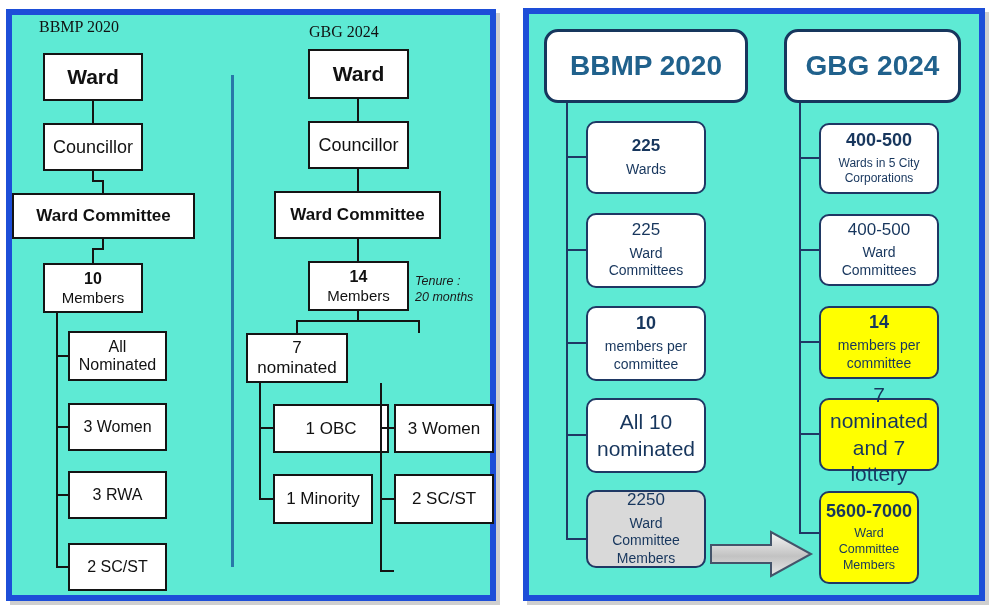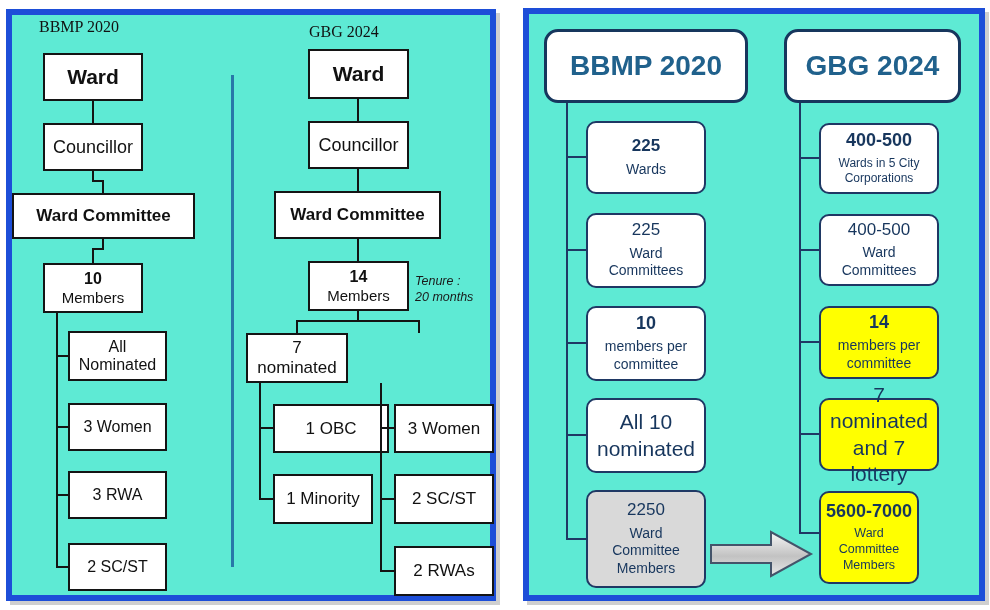--- a/index.html
+++ b/index.html
@@ -121,21 +121,20 @@
   <i class="k" style="left:247px;top:483px;width:14px;height:2px"></i>
   <div class="box" style="left:261px;top:389px;width:116px;height:49px">1 OBC</div>
   <div class="box" style="left:261px;top:459px;width:100px;height:50px">1 Minority</div>
 
   <i class="k" style="left:368px;top:368px;width:2px;height:189px"></i>
   <i class="k" style="left:368px;top:412px;width:14px;height:2px"></i>
   <i class="k" style="left:368px;top:483px;width:14px;height:2px"></i>
   <i class="k" style="left:368px;top:555px;width:14px;height:2px"></i>
   <div class="box" style="left:382px;top:389px;width:100px;height:49px">3 Women</div>
   <div class="box" style="left:382px;top:459px;width:100px;height:50px">2 SC/ST</div>
-  <div class="box" style="left:382px;top:531px;width:100px;height:50px">2 RWAs</div>
 </div>
 
 <div class="panel" id="rp">
 
   <div class="rhead" style="left:15px;top:15px;width:204px;height:74px">BBMP 2020</div>
   <div class="rhead" style="left:255px;top:15px;width:177px;height:74px">GBG 2024</div>
 
   <i class="n" style="left:37px;top:89px;width:2px;height:437px"></i>
   <i class="n" style="left:37px;top:142px;width:20px;height:2px"></i>
   <i class="n" style="left:37px;top:235px;width:20px;height:2px"></i>
@@ -154,21 +153,21 @@
   </div>
   <div class="rbox" style="left:57px;top:292px;width:120px;height:75px">
     <div class="rnum big">10</div>
     <div class="rlabel">members per
 committee</div>
   </div>
   <div class="rbox" style="left:57px;top:384px;width:120px;height:75px">
     <div class="rlabel only">All 10
 nominated</div>
   </div>
-  <div class="rbox gray" style="left:57px;top:476px;width:120px;height:98px">
+  <div class="rbox gray" style="left:57px;top:476px;width:120px;height:78px">
     <div class="rnum reg">2250</div>
     <div class="rlabel">Ward
 Committee
 Members</div>
   </div>
 
   <i class="n" style="left:270px;top:89px;width:2px;height:430px"></i>
   <i class="n" style="left:270px;top:143px;width:20px;height:2px"></i>
   <i class="n" style="left:270px;top:235px;width:20px;height:2px"></i>
   <i class="n" style="left:270px;top:327px;width:20px;height:2px"></i>

